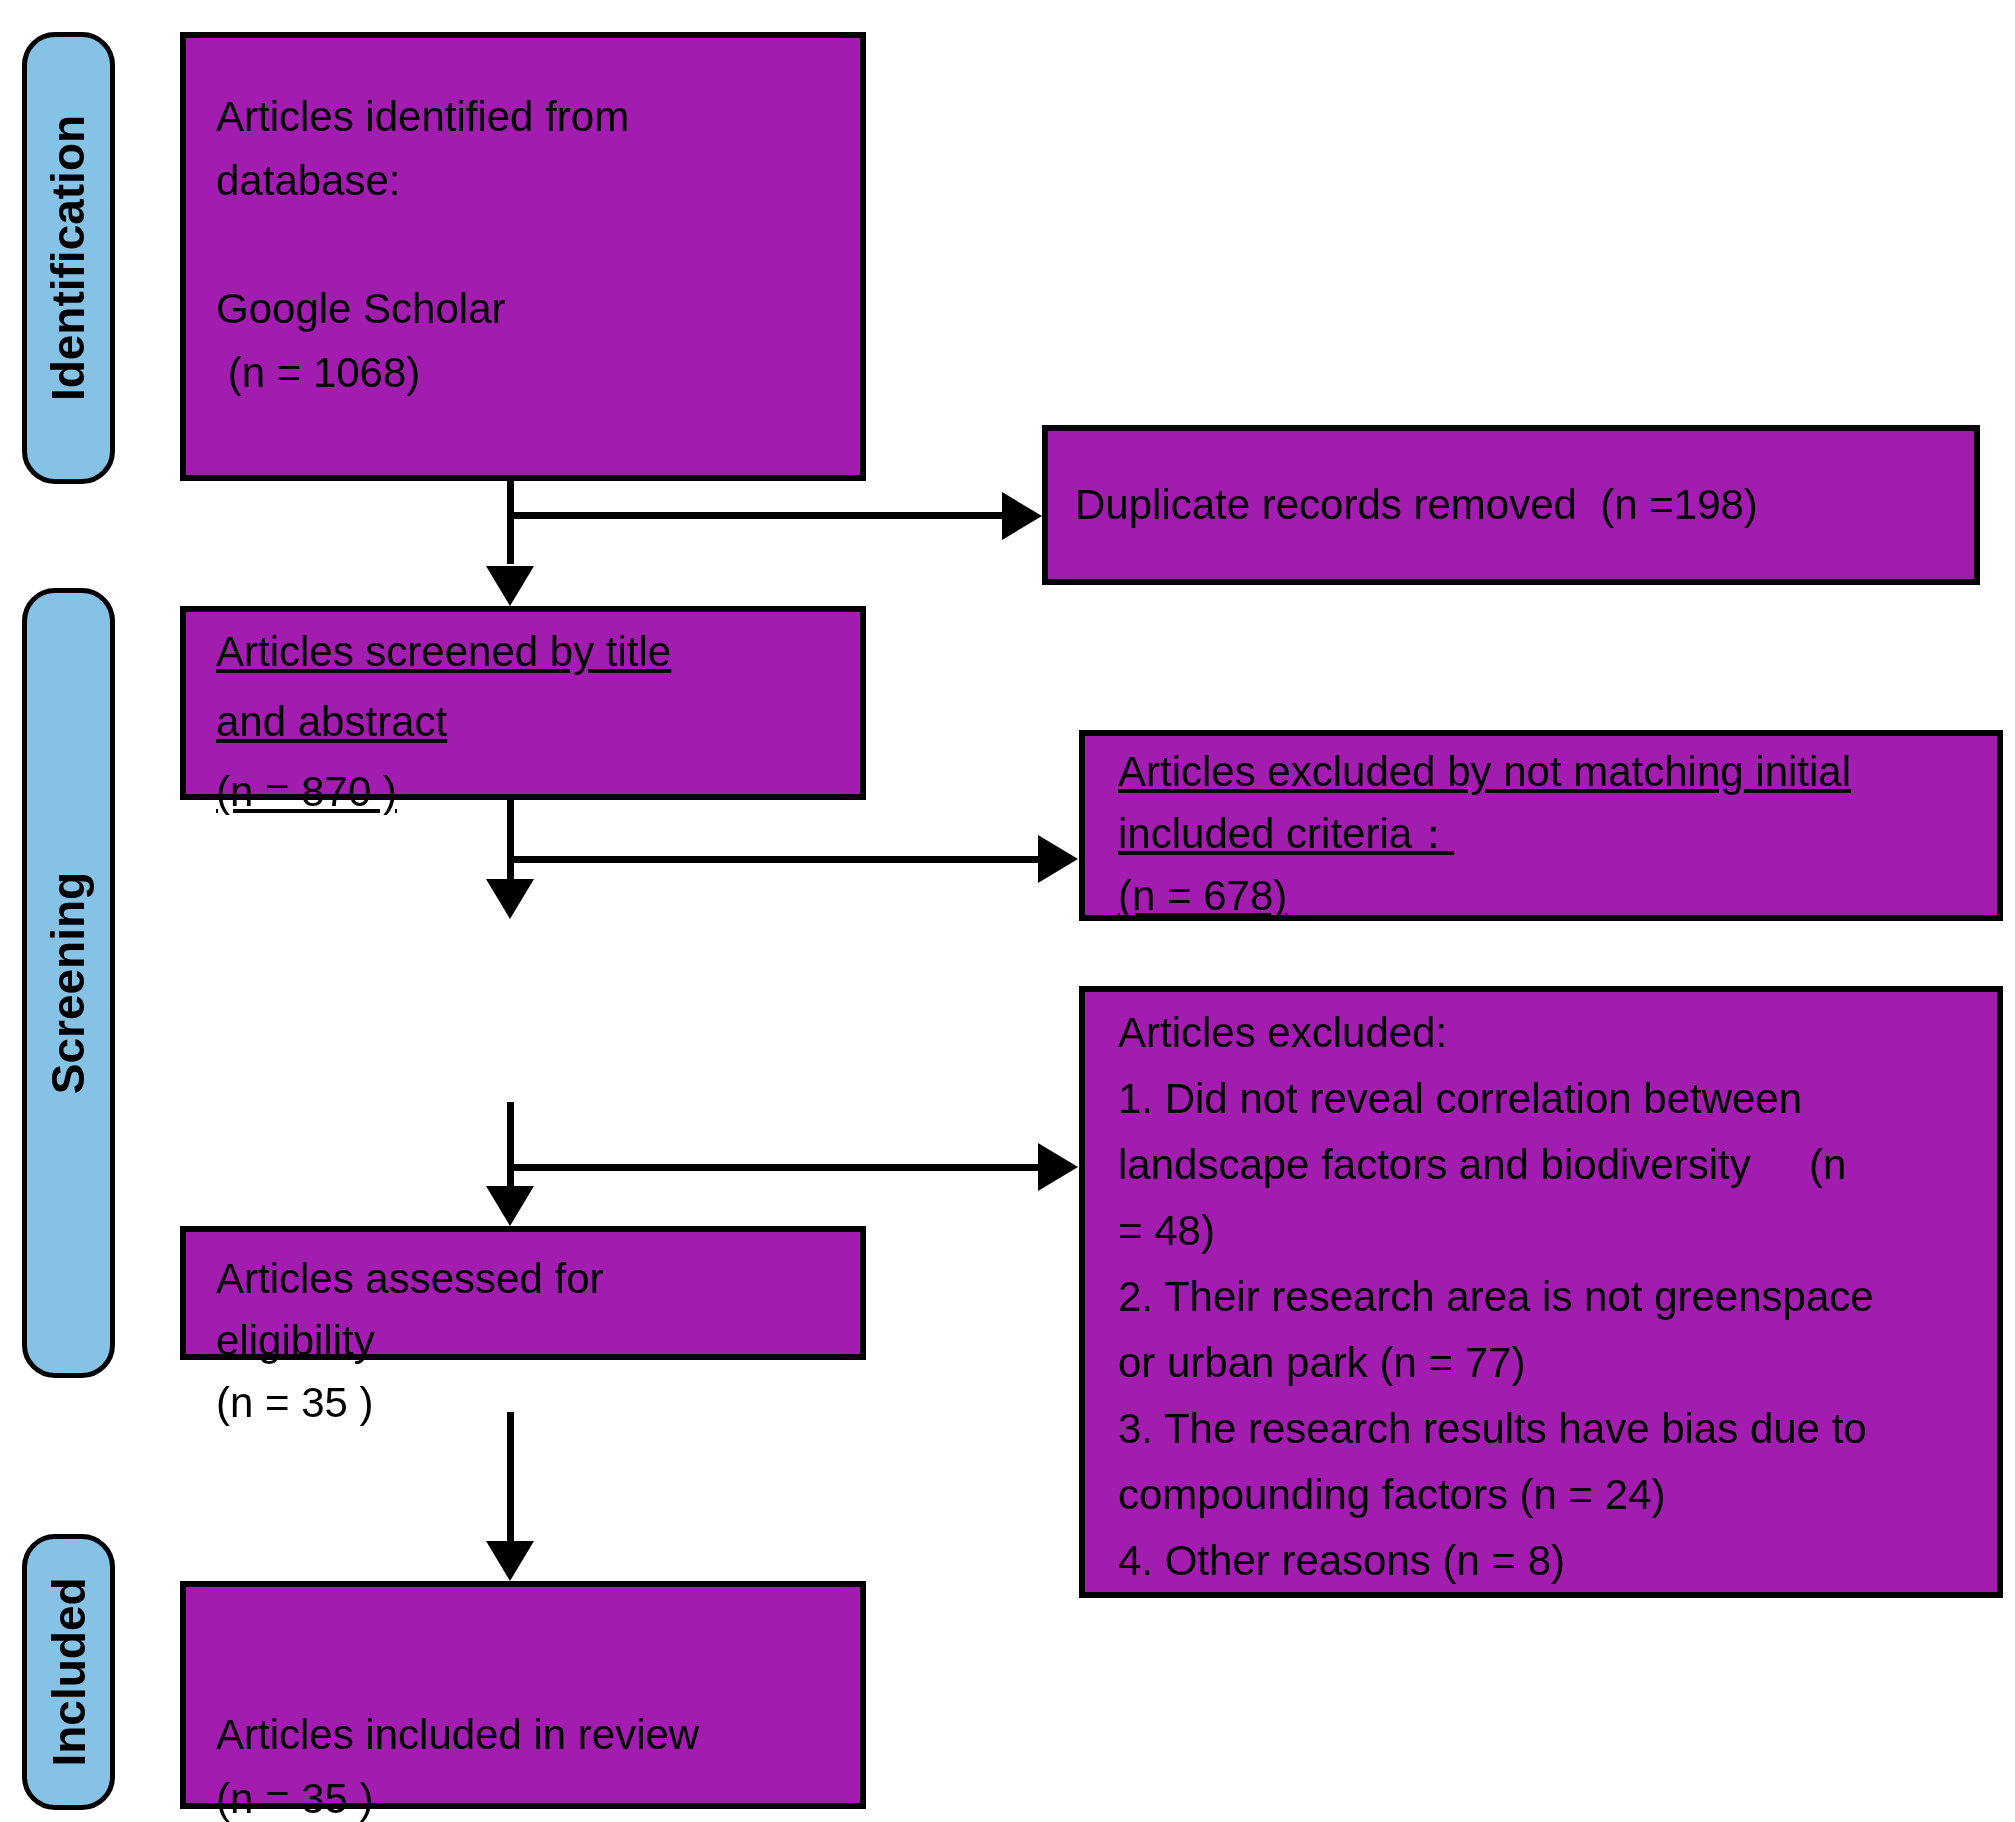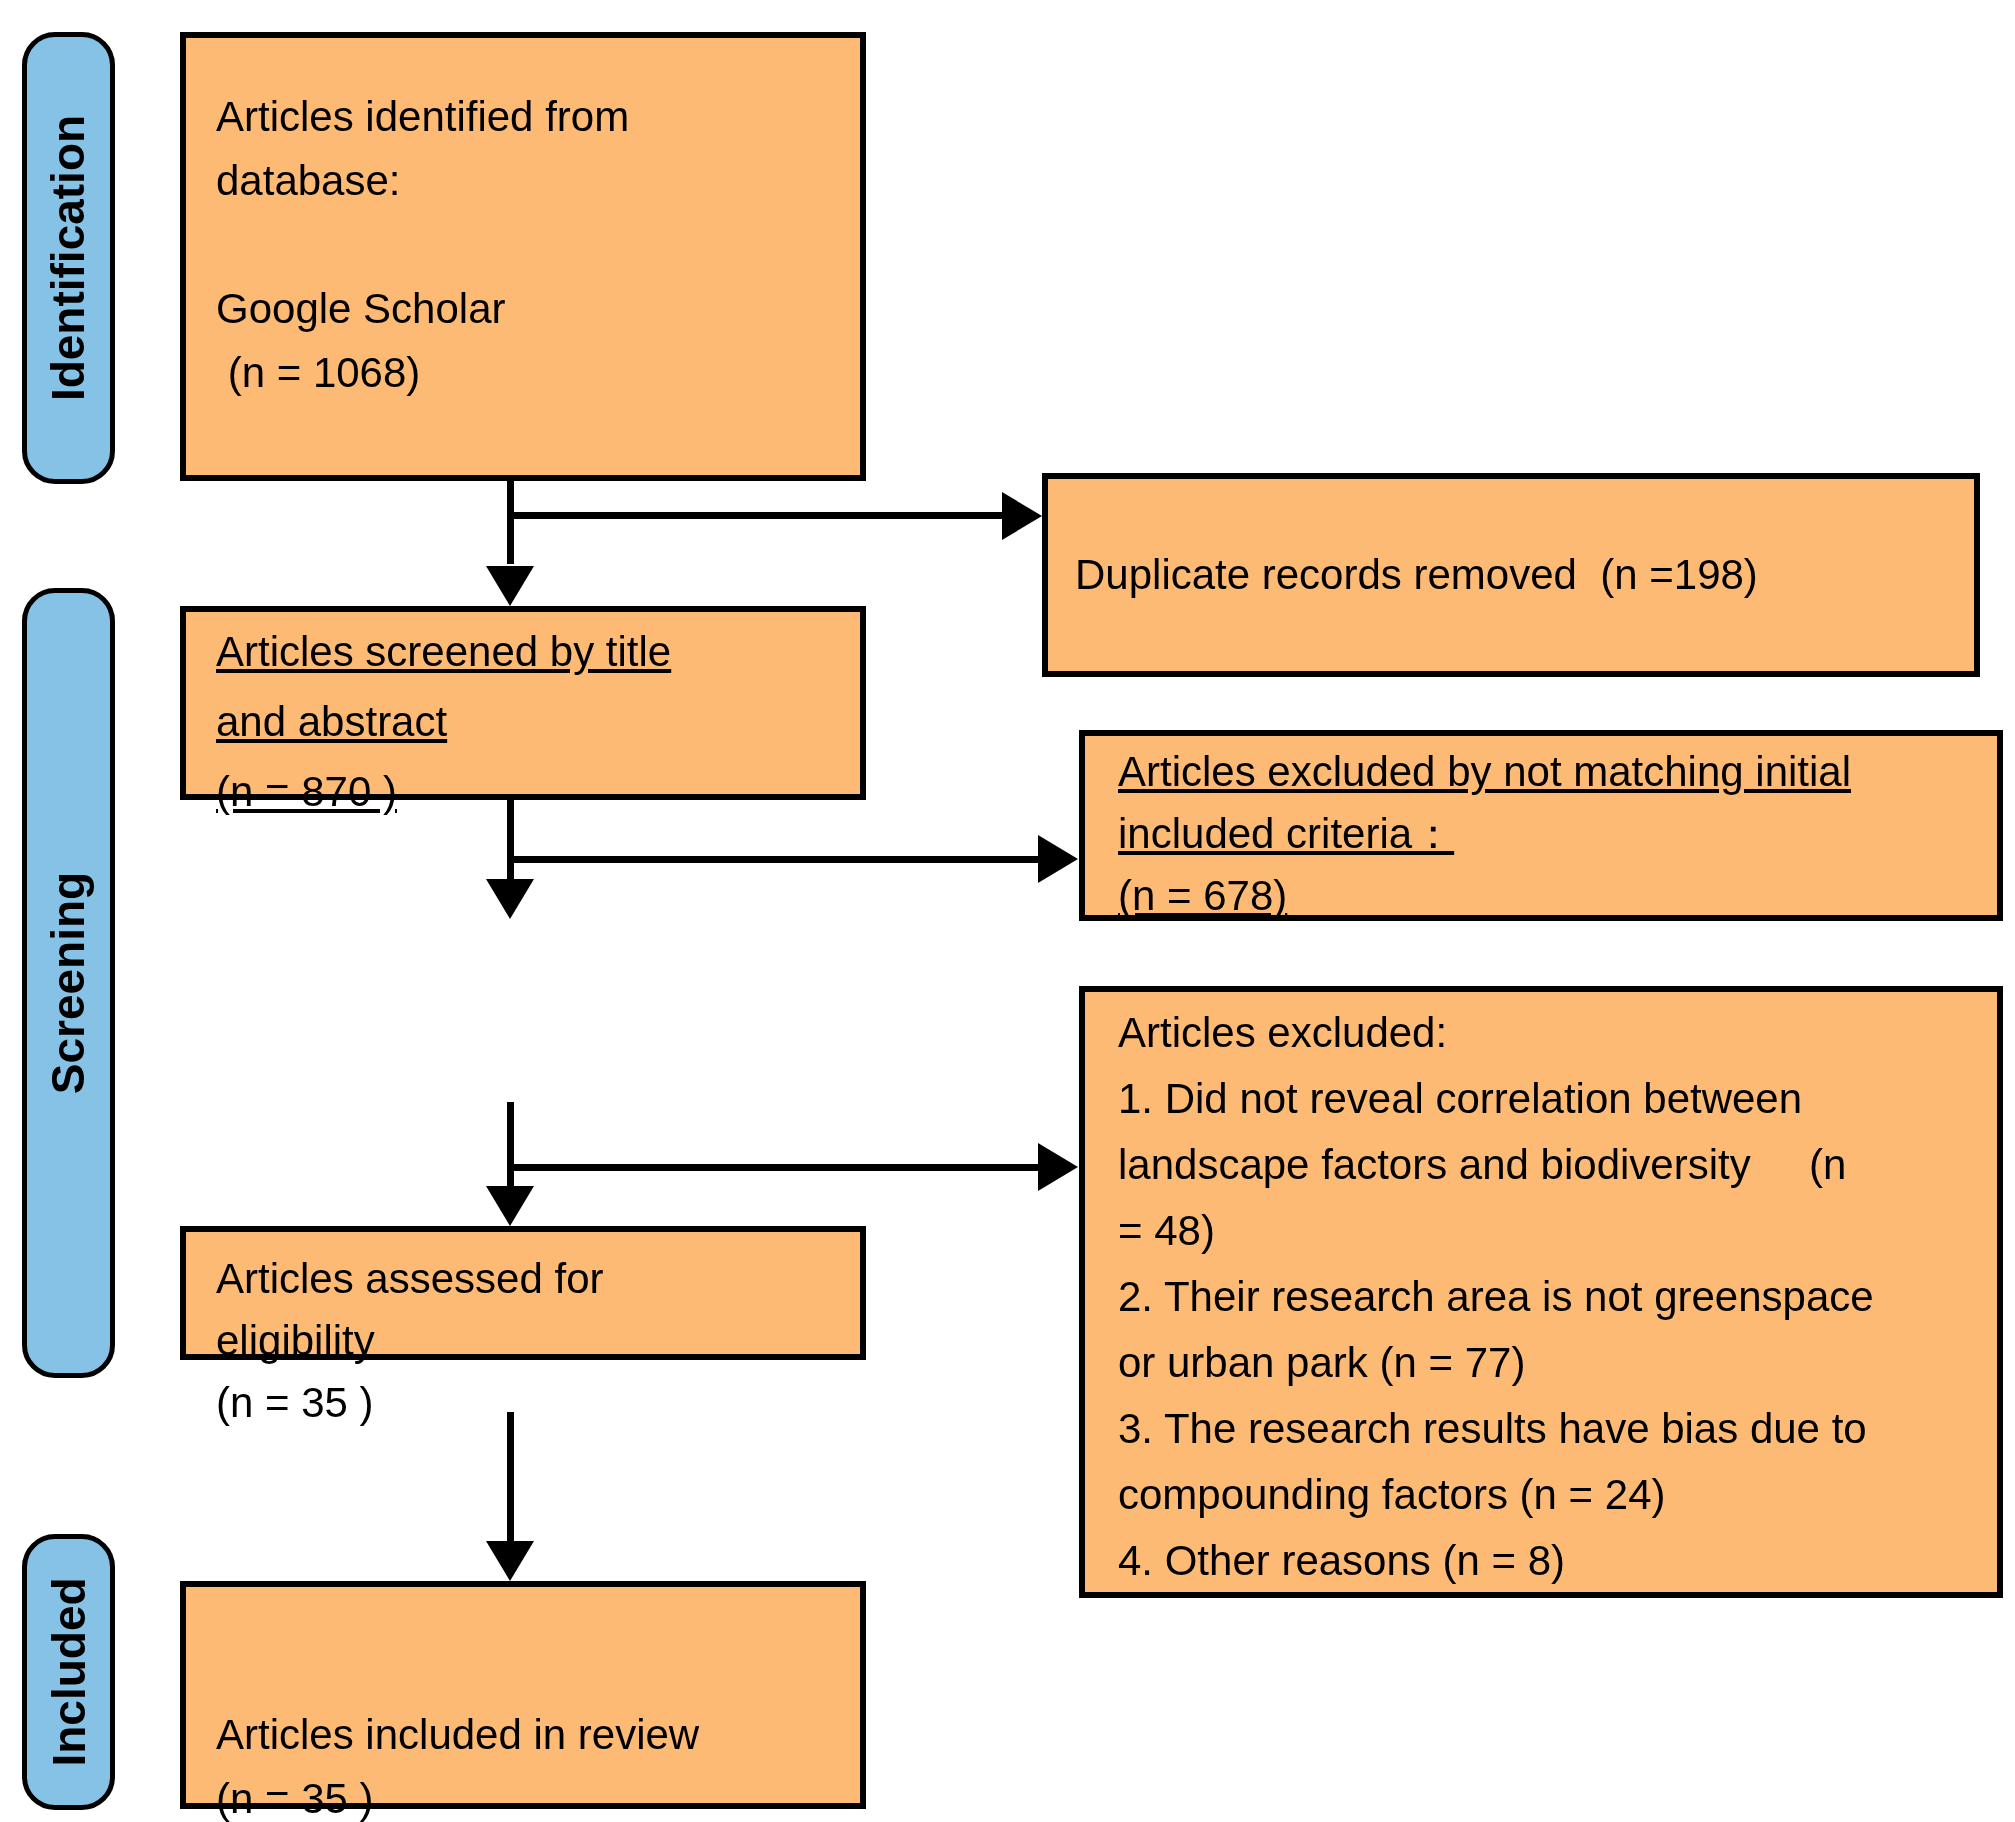--- a/index.html
+++ b/index.html
@@ -31,21 +31,21 @@
     white-space: nowrap;
     font-weight: bold;
     font-size: 46px;
     letter-spacing: 0px;
   }
 
   
   .fbox {
     position: absolute;
     box-sizing: border-box;
-    background: #fdba74;
+    background: #a21caf;
     border: 6px solid var(--border, #000000);
   }
   .fbox .txt {
     white-space: pre;
     font-size: 42px;
     line-height: 62px;
   }
 
   
   .vline, .hline { position: absolute; background: var(--arrow, #000000); }
@@ -98,21 +98,21 @@
     <div class="txt" style="line-height:62px;">Articles assessed for
 eligibility
 (n = 35 )</div>
   </div>
 
   <div class="fbox" style="left:180px;top:1581px;width:686px;height:228px;padding:88px 13.4px 0 30px;">
     <div class="txt" style="line-height:64px;margin-top:28px;">Articles included in review
 (n = 35 )</div>
   </div>
 
-  <div class="fbox" style="left:1042px;top:425px;width:938px;height:204px;display:flex;align-items:center;padding-left:27px;margin-top:48px;">
+  <div class="fbox" style="left:1042px;top:425px;width:938px;height:160px;display:flex;align-items:center;padding-left:27px;">
     <div class="txt">Duplicate records removed  (n =198)</div>
   </div>
 
   <div class="fbox" style="left:1079px;top:730px;width:924px;height:191px;padding:5.4px 10px 0 33px;">
     <div class="txt" style="line-height:62px;text-decoration:underline;">Articles excluded by not matching initial
 included criteria：
 (n = 678)</div>
   </div>
 
   <div class="fbox" style="left:1079px;top:986px;width:924px;height:612px;padding:8px 10px 0 33px;">

